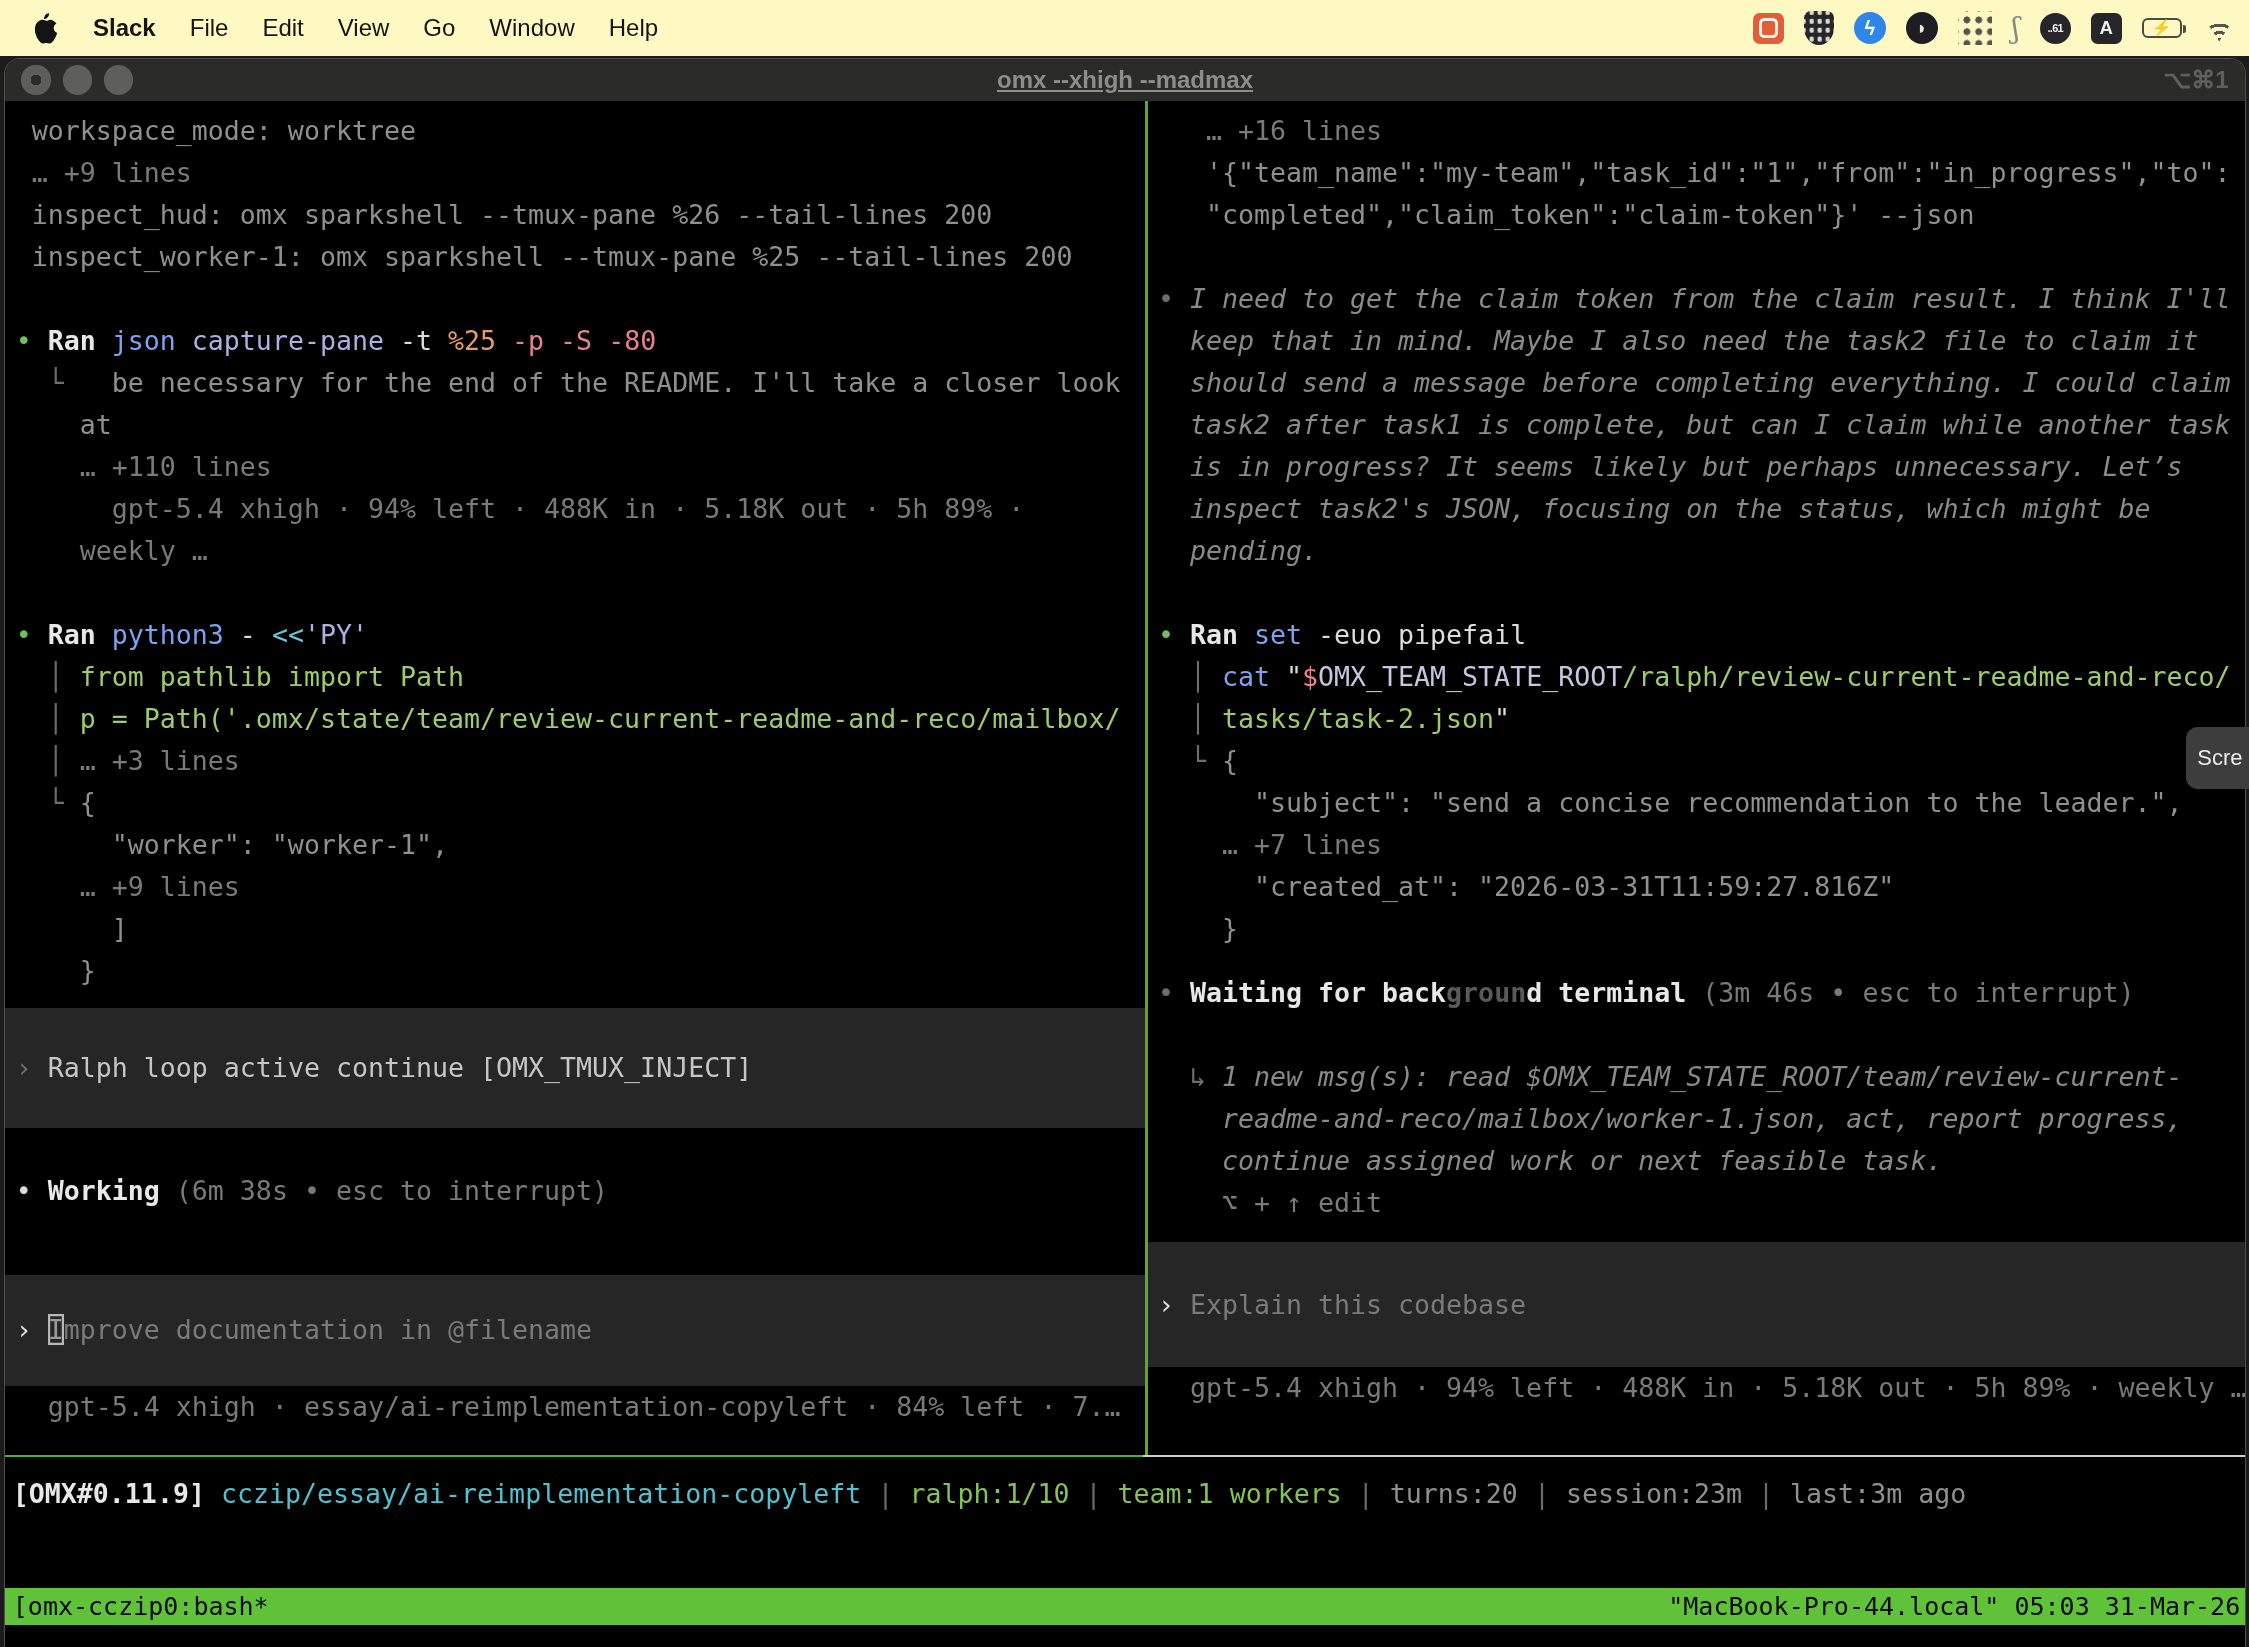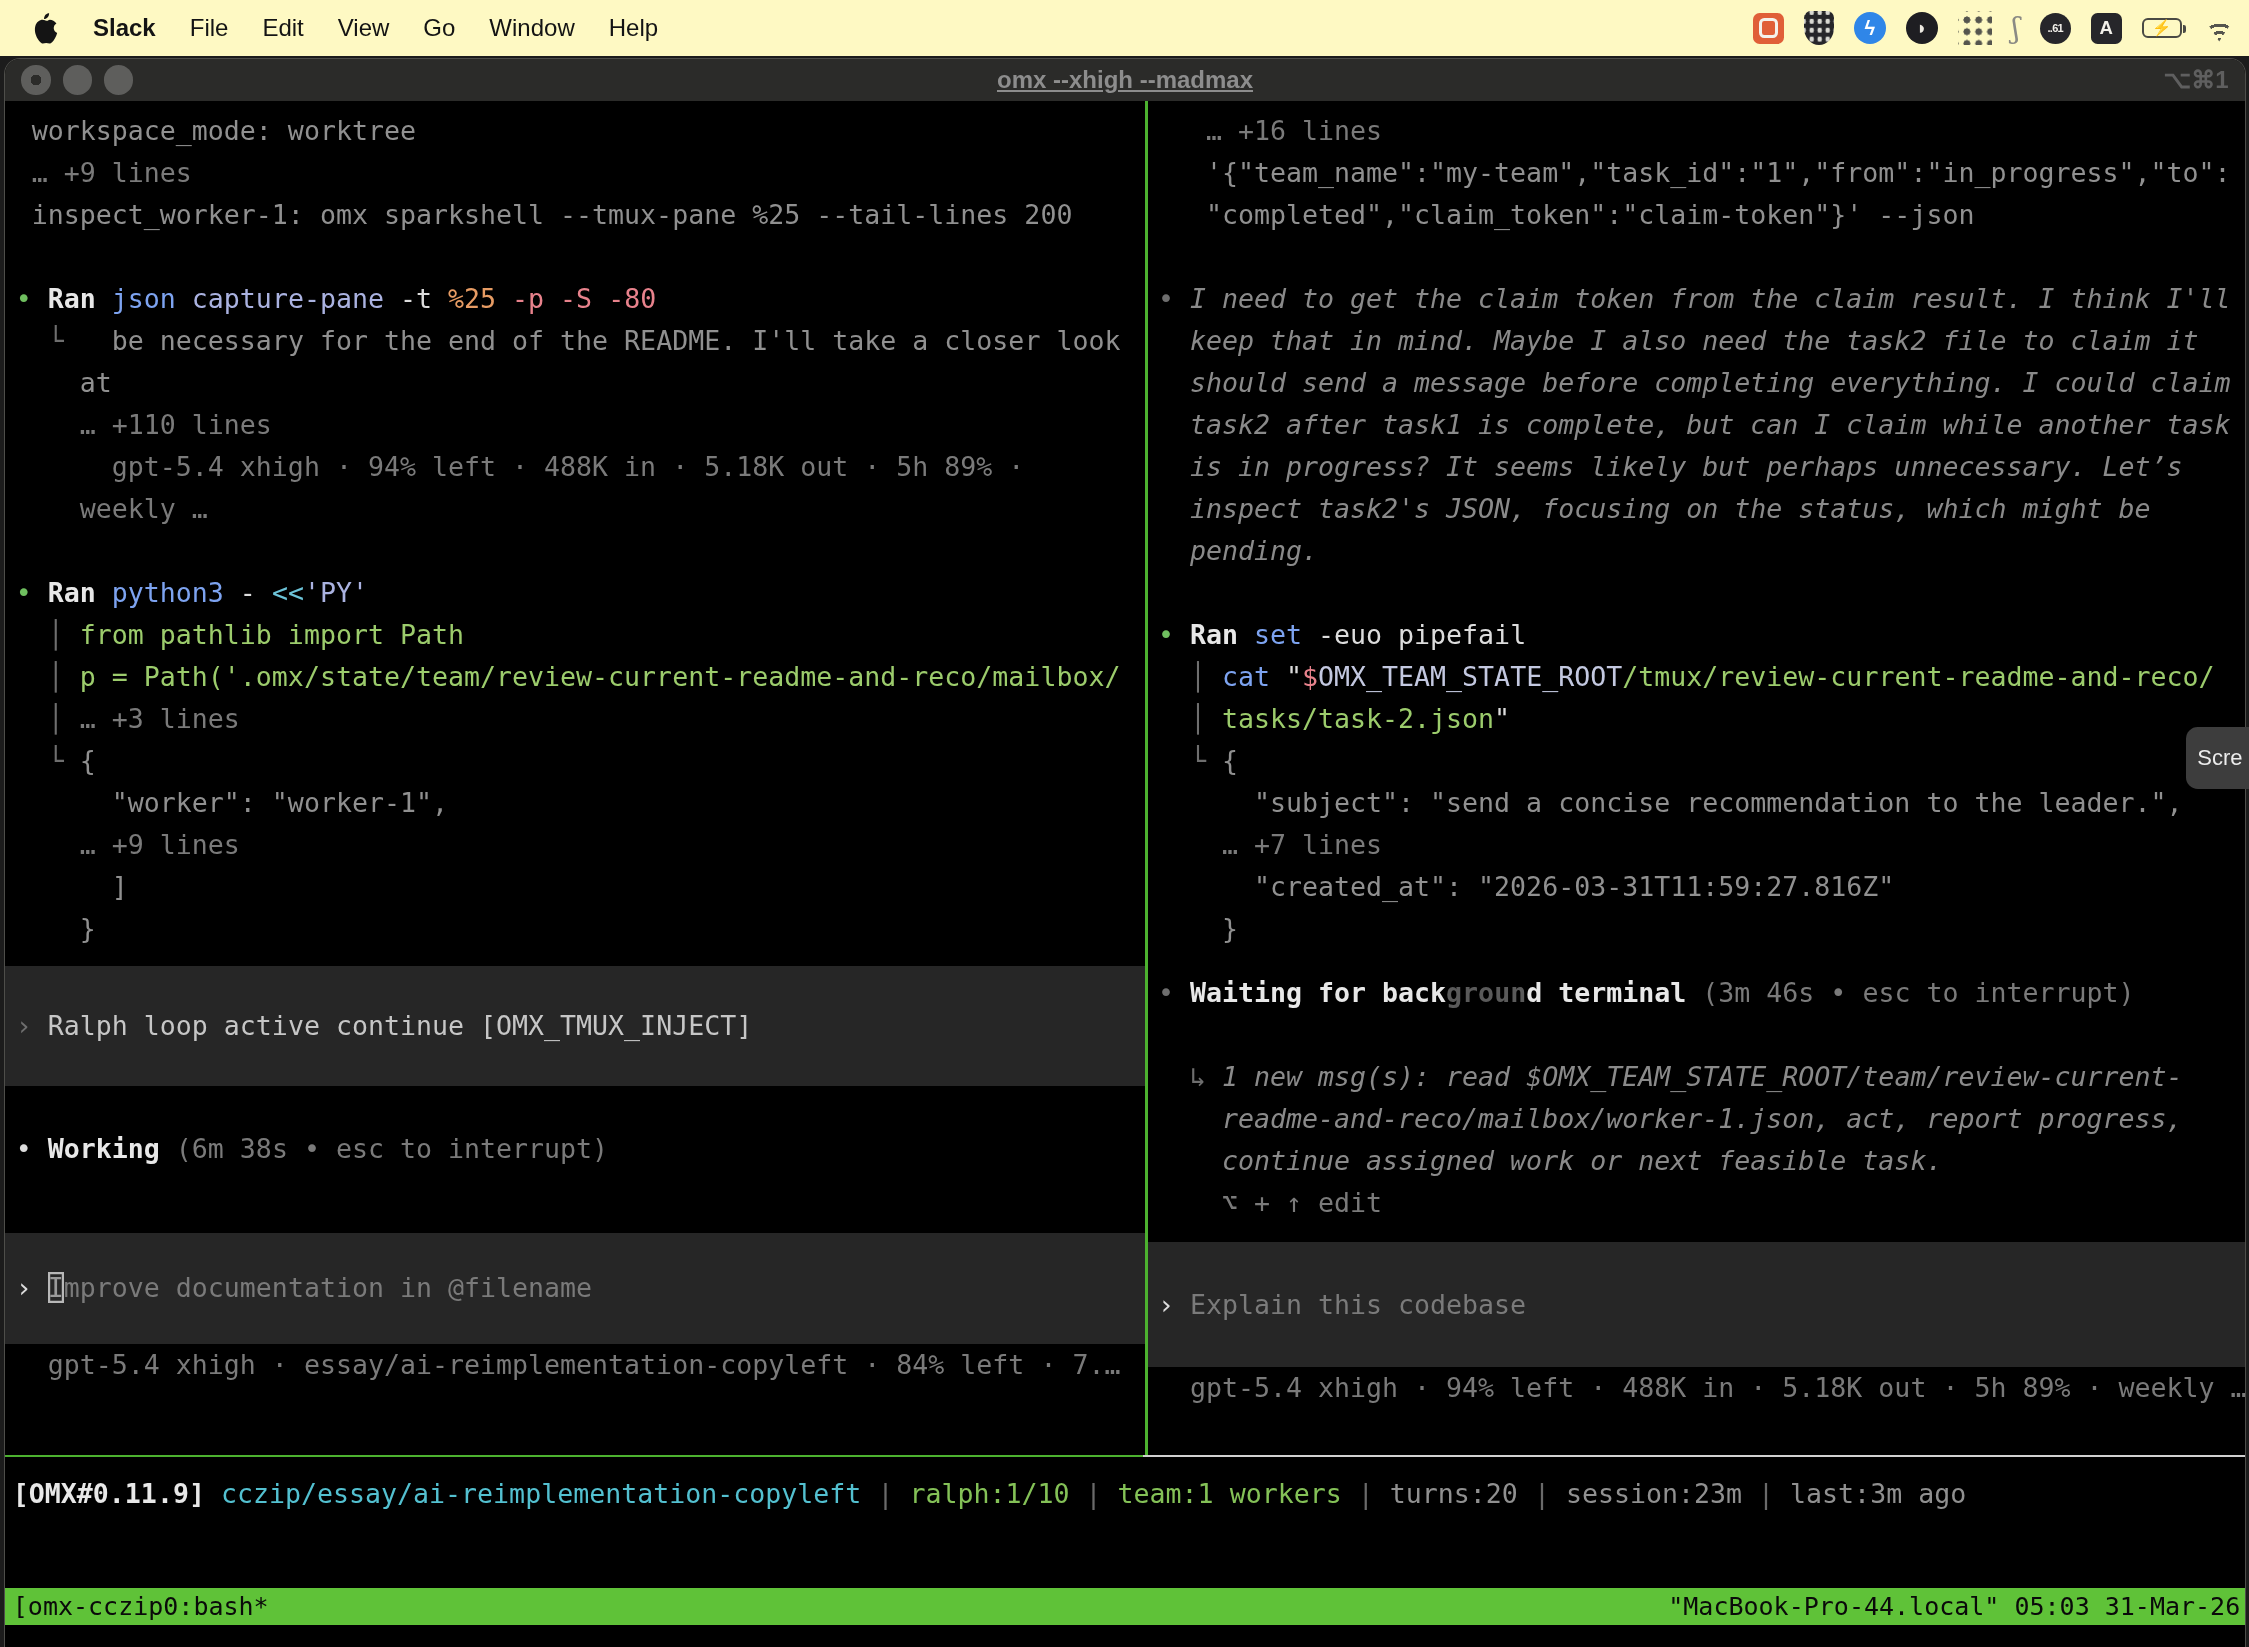--- a/index.html
+++ b/index.html
@@ -147,20 +147,21 @@
         <div class="tl" data-name="zoom-button"></div>
       </div>
       <span class="win-title" data-name="window-title">omx --xhigh --madmax</span>
       <span class="win-shortcut" data-name="window-shortcut">⌥⌘1</span>
     </div>
 
     <div class="panes" data-name="tmux-panes">
       <div class="pane left" id="left-pane" data-name="left-terminal-pane">
           <div class="line" data-name="output-line"><span class="s-o"> workspace_mode: worktree</span></div>
           <div class="line" data-name="collapsed-lines"><span class="s-d"> … +9 lines</span></div>
+          <div class="line" data-name="output-line"><span class="s-o"> inspect_hud: omx sparkshell --tmux-pane %26 --tail-lines 200</span></div>
           <div class="line" data-name="output-line"><span class="s-o"> inspect_worker-1: omx sparkshell --tmux-pane %25 --tail-lines 200</span></div>
           <div class="line" data-name="terminal-line"></div>
           <div class="line" data-name="command-line"><span class="s-gb">• </span><span class="s-b">Ran </span><span class="s-bl">json </span><span class="s-pe">capture-pane </span><span class="s-w">-t </span><span class="s-or">%25 </span><span class="s-pk">-p </span><span class="s-pk">-S </span><span class="s-pk">-80</span></div>
           <div class="line" data-name="command-output"><span class="s-g">  └   </span><span class="s-o">be necessary for the end of the README. I'll take a closer look</span></div>
           <div class="line" data-name="command-output"><span class="s-o">    at</span></div>
           <div class="line" data-name="collapsed-lines"><span class="s-d">    … +110 lines</span></div>
           <div class="line" data-name="usage-summary"><span class="s-d">      gpt-5.4 xhigh · 94% left · 488K in · 5.18K out · 5h 89% ·</span></div>
           <div class="line" data-name="usage-summary"><span class="s-d">    weekly …</span></div>
           <div class="line" data-name="terminal-line"></div>
           <div class="line" data-name="command-line"><span class="s-gb">• </span><span class="s-b">Ran </span><span class="s-bl">python3 </span><span class="s-w">- </span><span class="s-te">&lt;&lt;</span><span class="s-pe">'PY'</span></div>
@@ -191,21 +192,21 @@
           <div class="line" data-name="terminal-line"></div>
           <div class="line" data-name="thinking-line"><span class="s-g">• </span><span class="s-it">I need to get the claim token from the claim result. I think I'll</span></div>
           <div class="line" data-name="thinking-line"><span class="s-it">  keep that in mind. Maybe I also need the task2 file to claim it</span></div>
           <div class="line" data-name="thinking-line"><span class="s-it">  should send a message before completing everything. I could claim</span></div>
           <div class="line" data-name="thinking-line"><span class="s-it">  task2 after task1 is complete, but can I claim while another task</span></div>
           <div class="line" data-name="thinking-line"><span class="s-it">  is in progress? It seems likely but perhaps unnecessary. Let’s</span></div>
           <div class="line" data-name="thinking-line"><span class="s-it">  inspect task2's JSON, focusing on the status, which might be</span></div>
           <div class="line" data-name="thinking-line"><span class="s-it">  pending.</span></div>
           <div class="line" data-name="terminal-line"></div>
           <div class="line" data-name="command-line"><span class="s-gb">• </span><span class="s-b">Ran </span><span class="s-bl">set </span><span class="s-w">-euo pipefail</span></div>
-          <div class="line" data-name="code-line"><span class="s-g">  │ </span><span class="s-bl">cat </span><span class="s-w">"</span><span class="s-pk">$</span><span class="s-lv">OMX_TEAM_STATE_ROOT</span><span class="s-gr">/tmux/review-current-readme-and-reco/</span></div>
+          <div class="line" data-name="code-line"><span class="s-g">  │ </span><span class="s-bl">cat </span><span class="s-w">"</span><span class="s-pk">$</span><span class="s-lv">OMX_TEAM_STATE_ROOT</span><span class="s-gr">/ralph/review-current-readme-and-reco/</span></div>
           <div class="line" data-name="code-line"><span class="s-g">  │ </span><span class="s-gr">tasks/task-2.json</span><span class="s-w">"</span></div>
           <div class="line" data-name="command-output"><span class="s-g">  └ </span><span class="s-o">{</span></div>
           <div class="line" data-name="command-output"><span class="s-o">      "subject": "send a concise recommendation to the leader.",</span></div>
           <div class="line" data-name="collapsed-lines"><span class="s-d">    … +7 lines</span></div>
           <div class="line" data-name="command-output"><span class="s-o">      "created_at": "2026-03-31T11:59:27.816Z"</span></div>
           <div class="line" data-name="command-output"><span class="s-o">    }</span></div>
           <div class="half" data-name="terminal-line"></div>
           <div class="line" data-name="waiting-status"><span class="s-g">• </span><span class="s-b">Waiting for back</span><span class="s-sh">groun</span><span class="s-b">d terminal </span><span class="s-d">(3m 46s • esc to interrupt)</span></div>
           <div class="line" data-name="terminal-line"></div>
           <div class="line" data-name="mailbox-notice"><span class="s-g">  ↳ </span><span class="s-it">1 new msg(s): read $OMX_TEAM_STATE_ROOT/team/review-current-</span></div>

